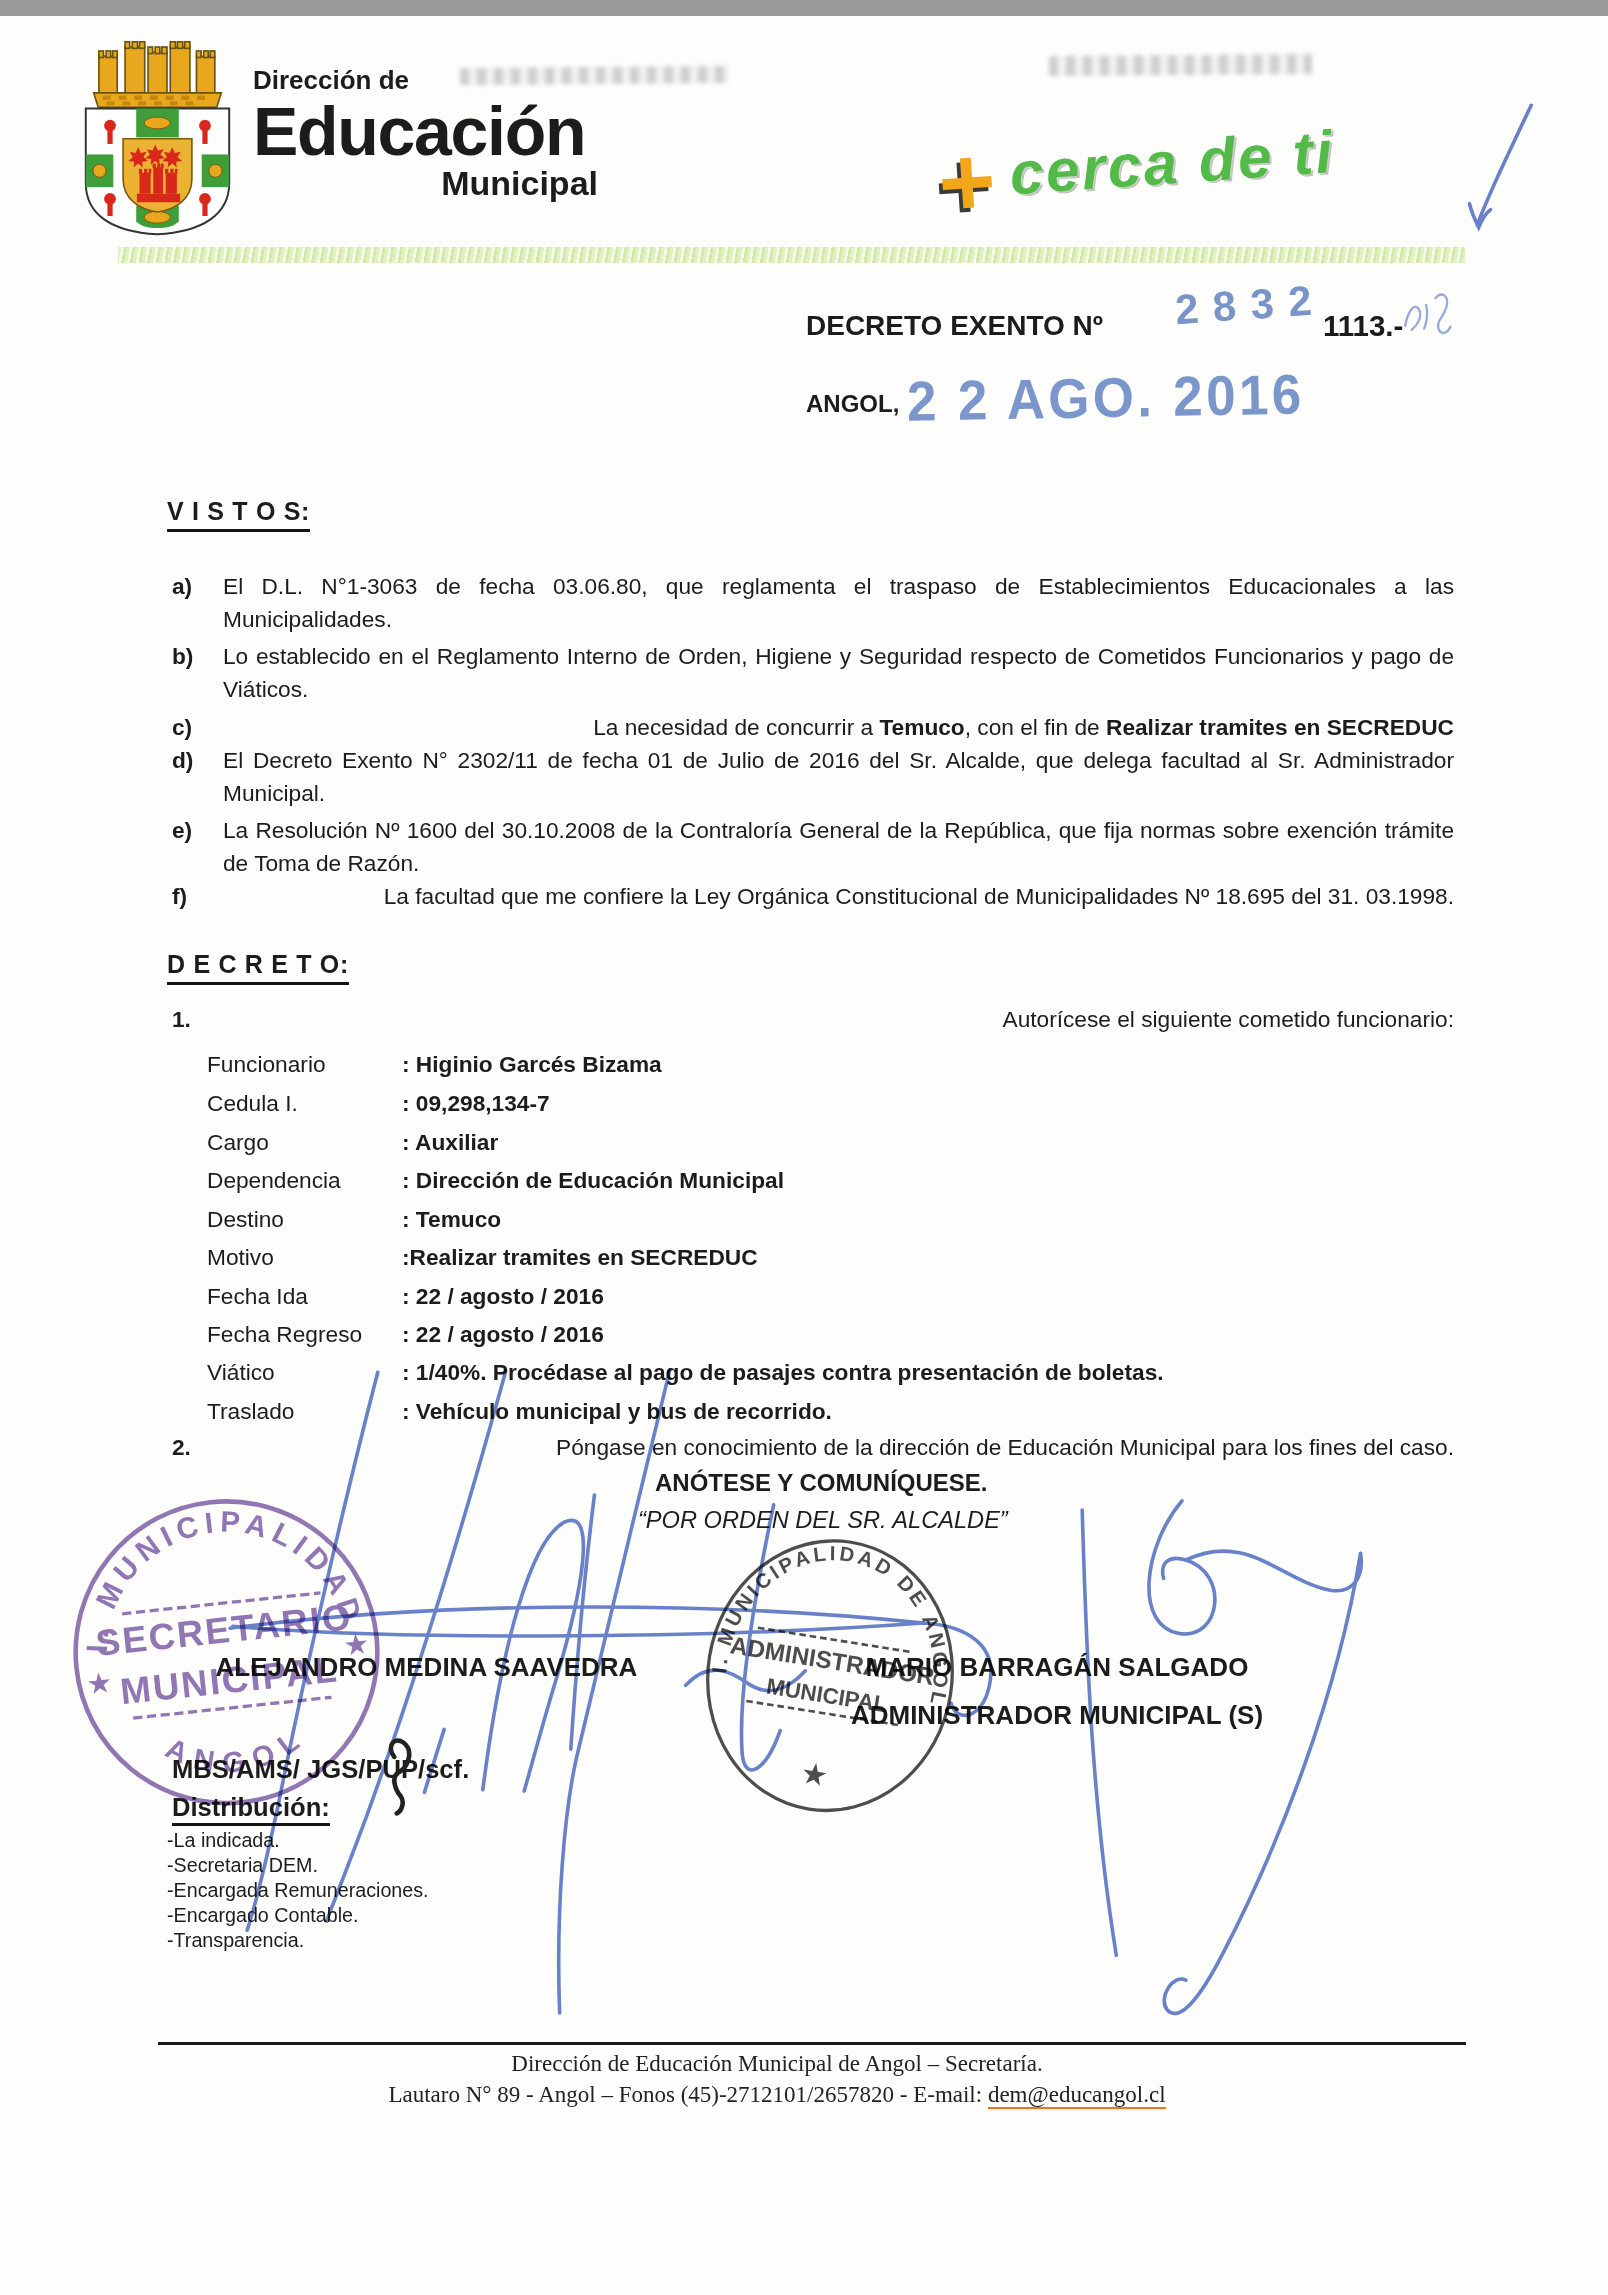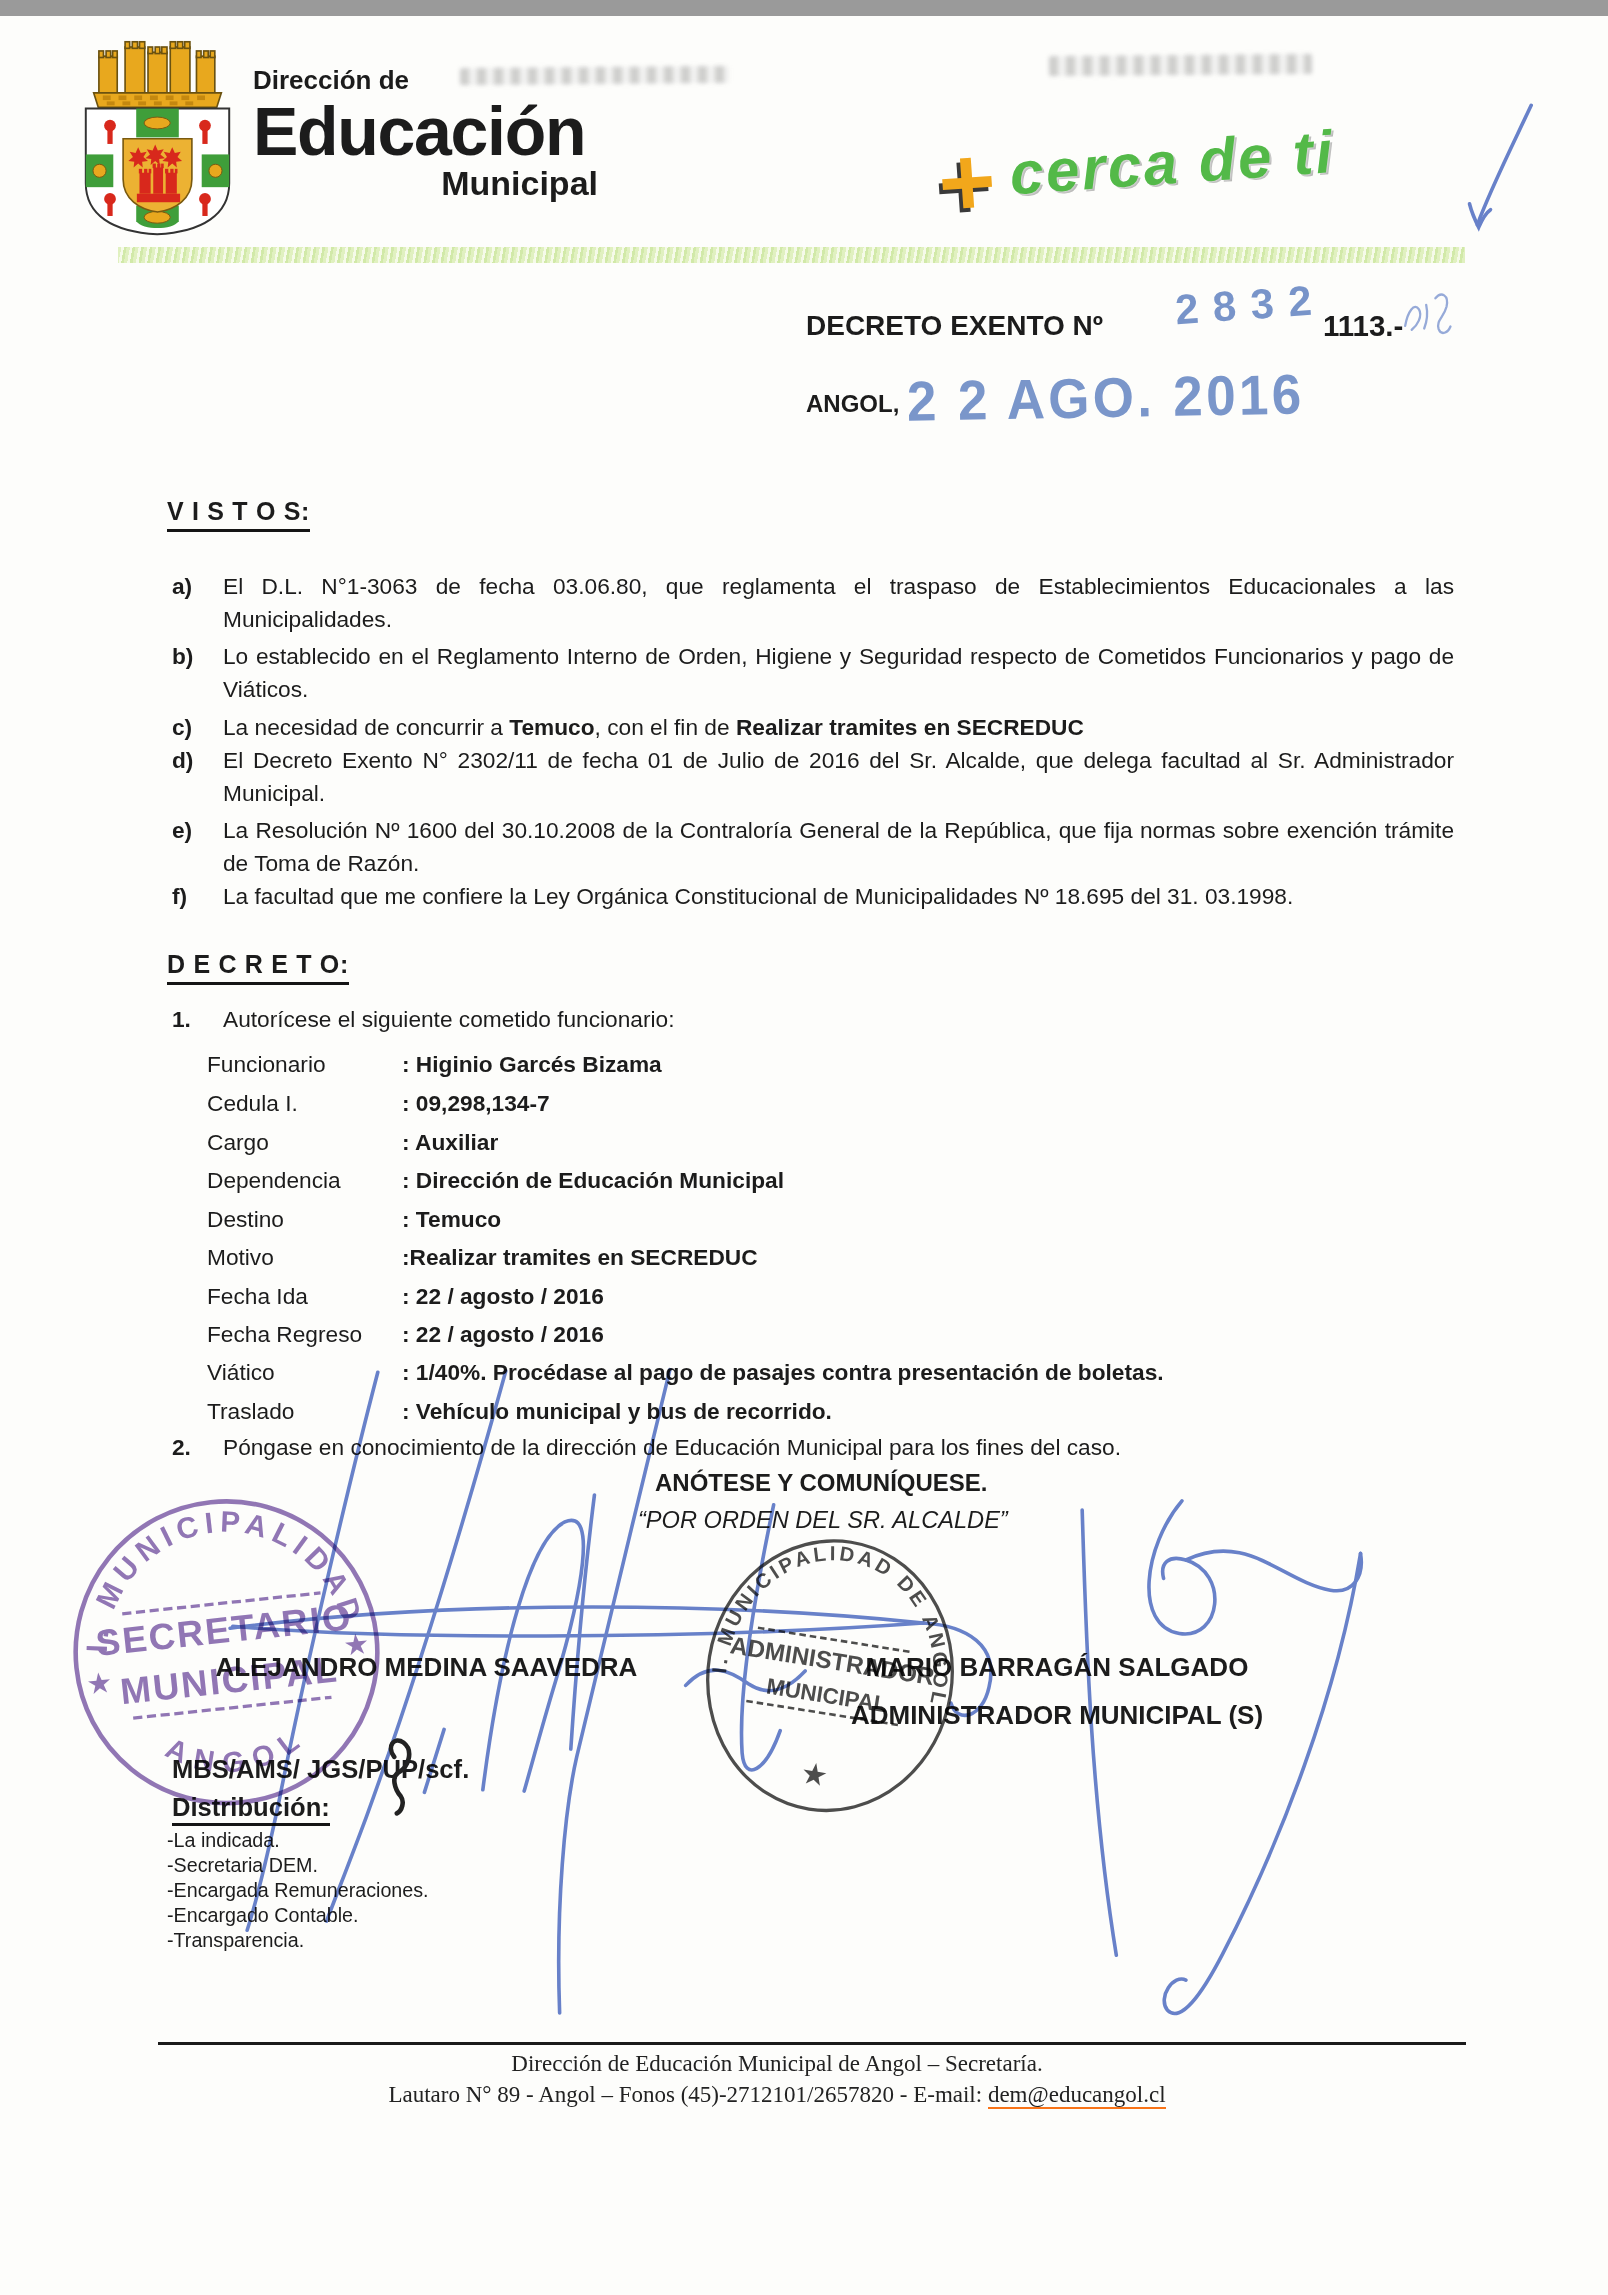--- a/index.html
+++ b/index.html
@@ -34,21 +34,21 @@
   .city-label{left:806px;top:374px;font-size:24px;font-weight:bold;}
   .date-stamp{left:907px;top:351px;font-size:53px;letter-spacing:3.3px;transform:scaleY(1.06) rotate(-1deg);opacity:.9;}
 
   
   .sec-heading{font-size:25px;font-weight:bold;border-bottom:3.9px solid #151515;padding-bottom:3.3px;letter-spacing:0.7px;}
   .vistos-heading{left:167px;top:481px;text-align:center;}
   .decreto-heading{left:167px;top:934px;}
   .li{position:absolute;left:172px;width:1282px;font-size:22.7px;line-height:33px;}
   .li .lt{position:absolute;left:0;top:0;font-weight:bold;}
   .li .tx{display:block;margin-left:51px;text-align:justify;}
-  .li .tx.nj{text-align:left;}
+  .li .tx.nj{text-align:right;}
   .bold{font-weight:bold;}
 
   
   .frow{position:absolute;left:207px;font-size:22.7px;white-space:nowrap;}
   .frow .flabel{display:inline-block;width:195px;}
   .frow .fvalue{font-weight:bold;}
 
   
   .order1{left:655px;top:1453px;font-size:24px;font-weight:bold;}
   .order2{left:638px;top:1491px;font-size:23.6px;font-style:italic;}

